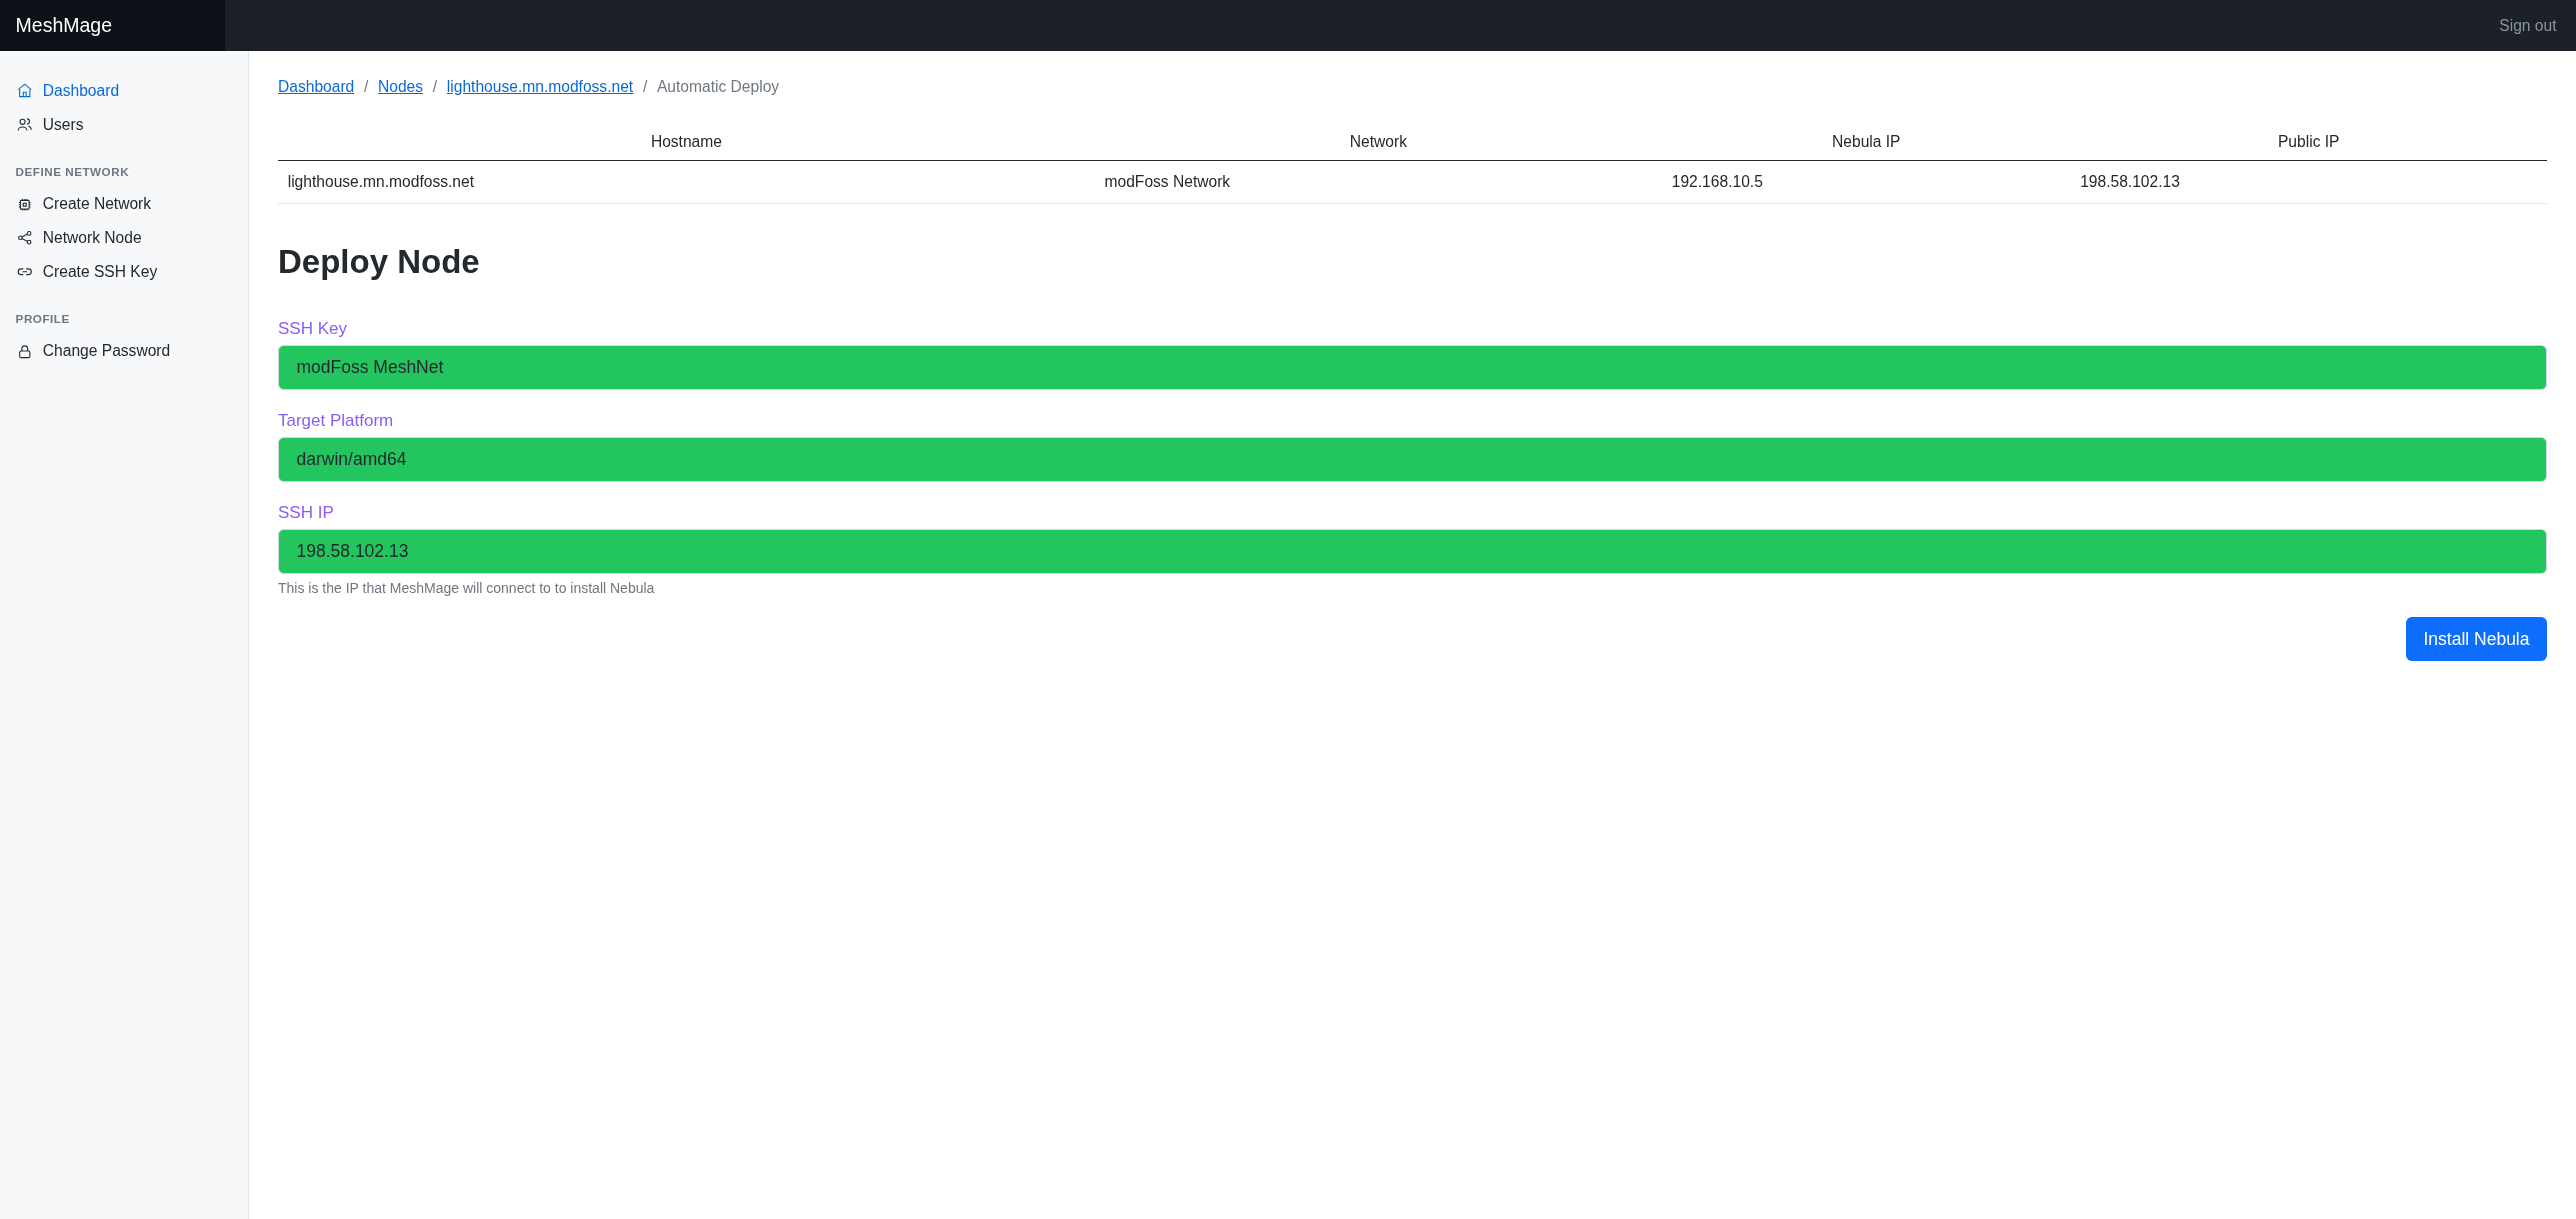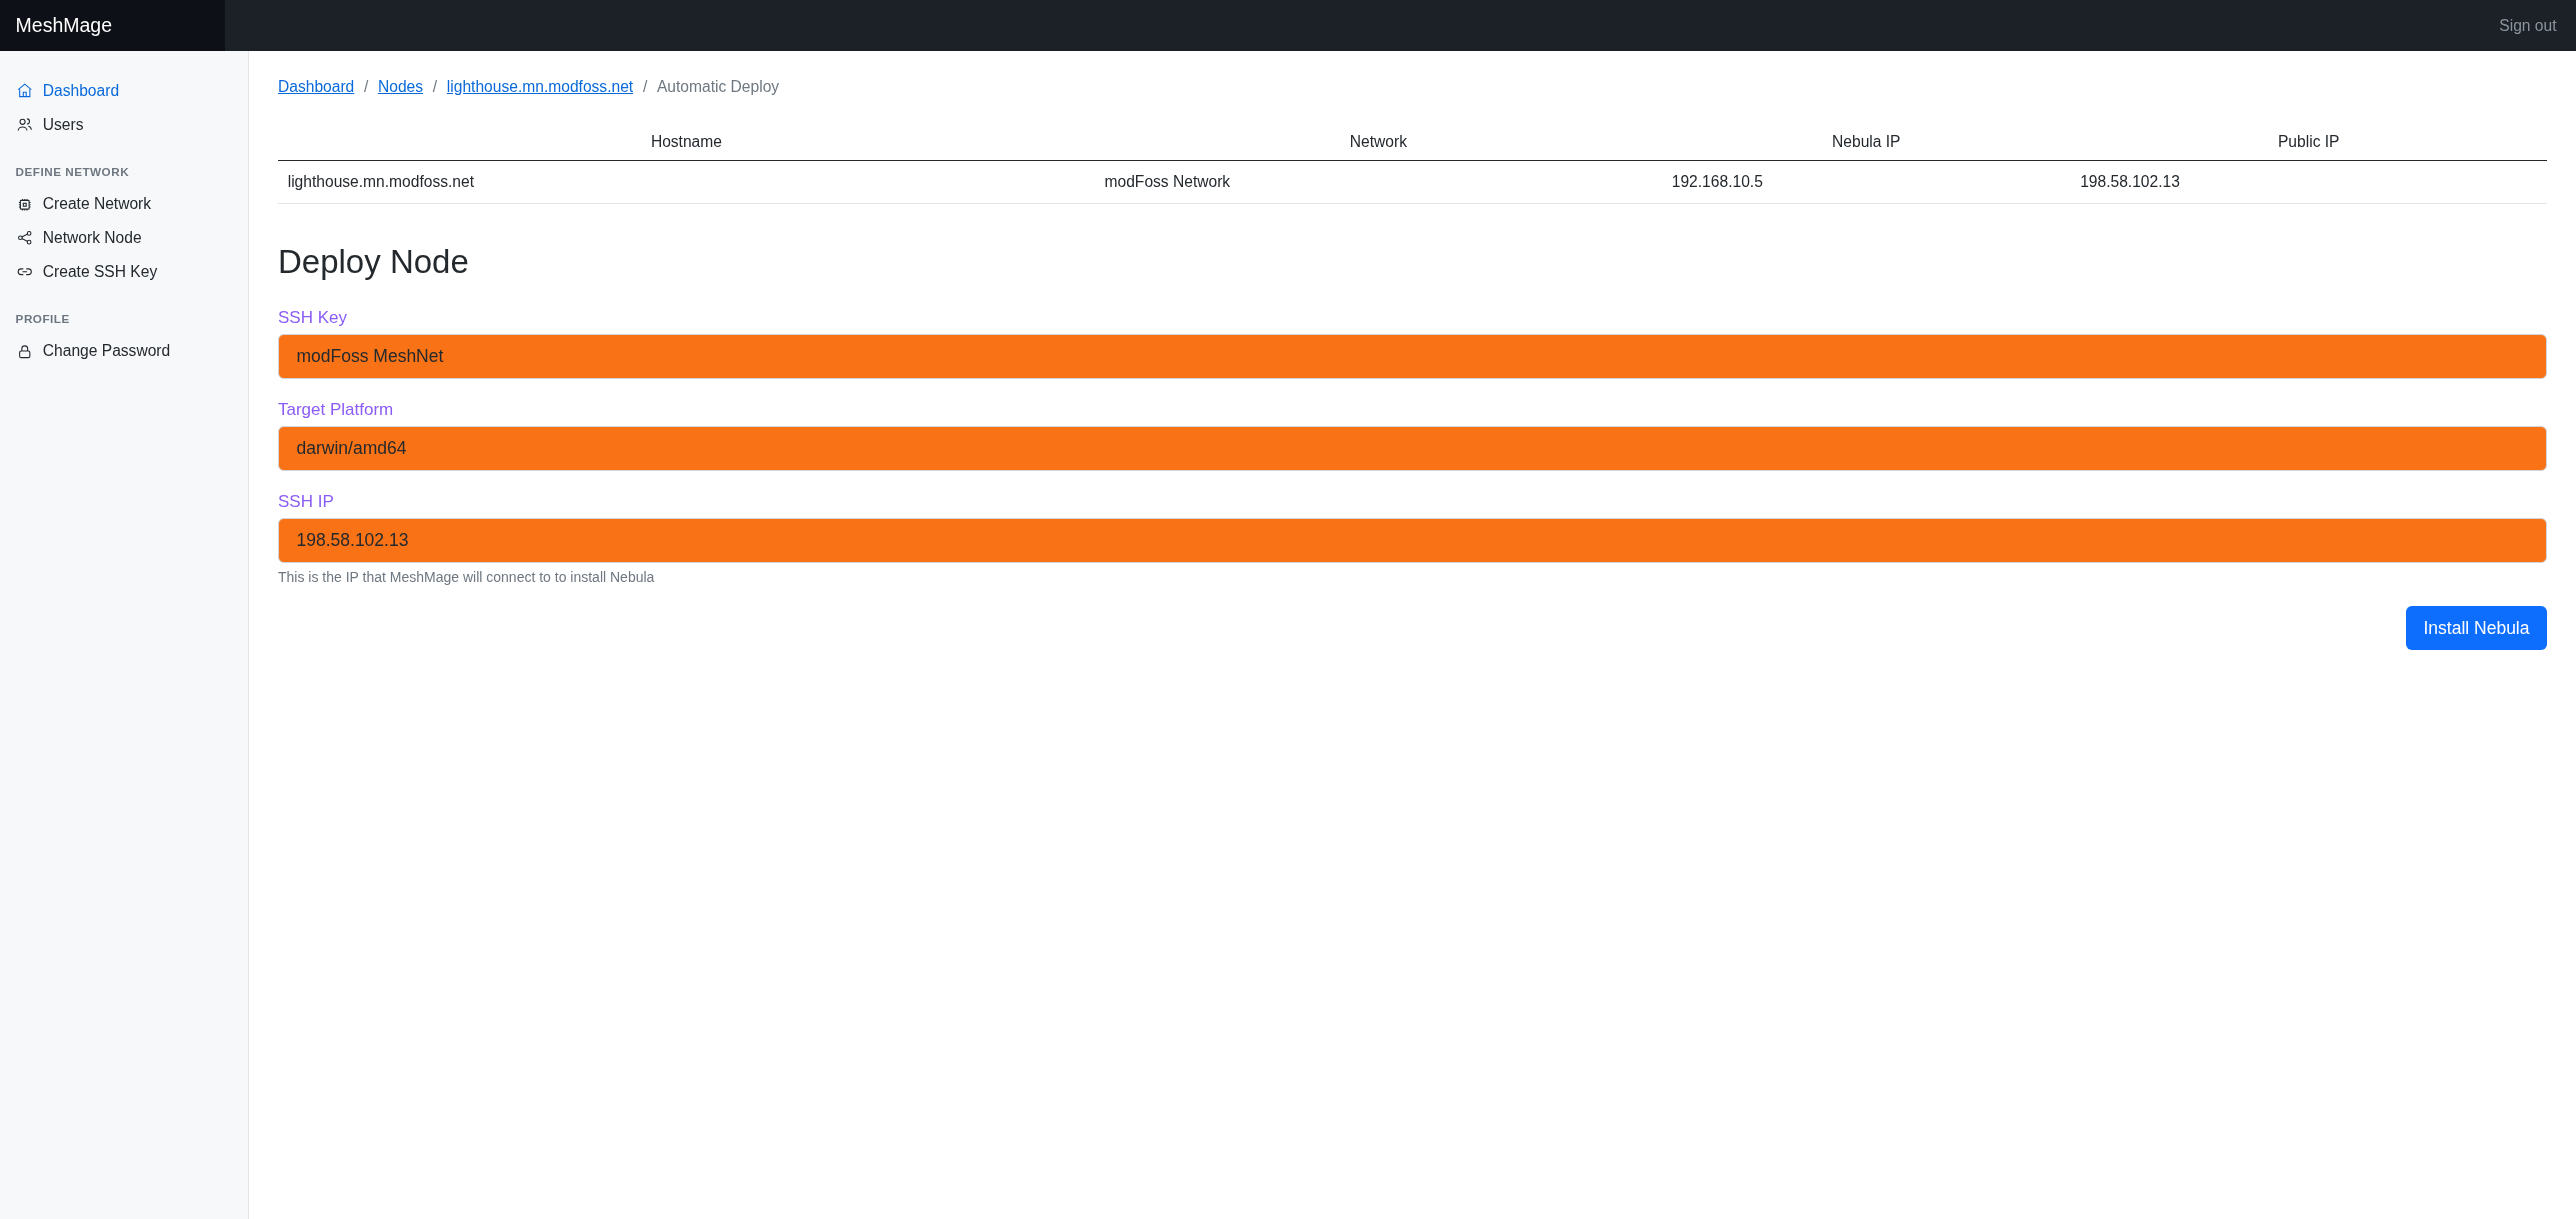--- a/index.html
+++ b/index.html
@@ -111,40 +111,40 @@
       padding: 9.7px 9.7px;
       border-bottom: 1.9px solid #24292e;
     }
     .info-table td {
       padding: 11.7px 9.7px;
       font-size: 15.6px;
       border-bottom: 1px solid #e1e4e8;
     }
     .page-title {
       font-size: 33px;
-      font-weight: 400;
-      margin-bottom: 27px;
+      font-weight: 700;
+      margin-bottom: 38px;
     }
     .form-group {
       margin-bottom: 21.4px;
     }
     .form-label {
       display: block;
       font-size: 17px;
       margin-bottom: 5.8px;
       color: #8b5cf6;
     }
     .form-select, .form-input {
       width: 100%;
       height: 45px;
       padding: 7.8px 17.5px;
       font-size: 17.5px;
       border: 1px solid #d0d7de;
       border-radius: 5.8px;
-      background: #f97316;
+      background: #22c55e;
       color: #24292e;
       appearance: none;
     }
     .form-help {
       font-size: 14px;
       color: #6e7781;
       margin-top: 5.8px;
     }
     .form-actions {
       display: flex;

